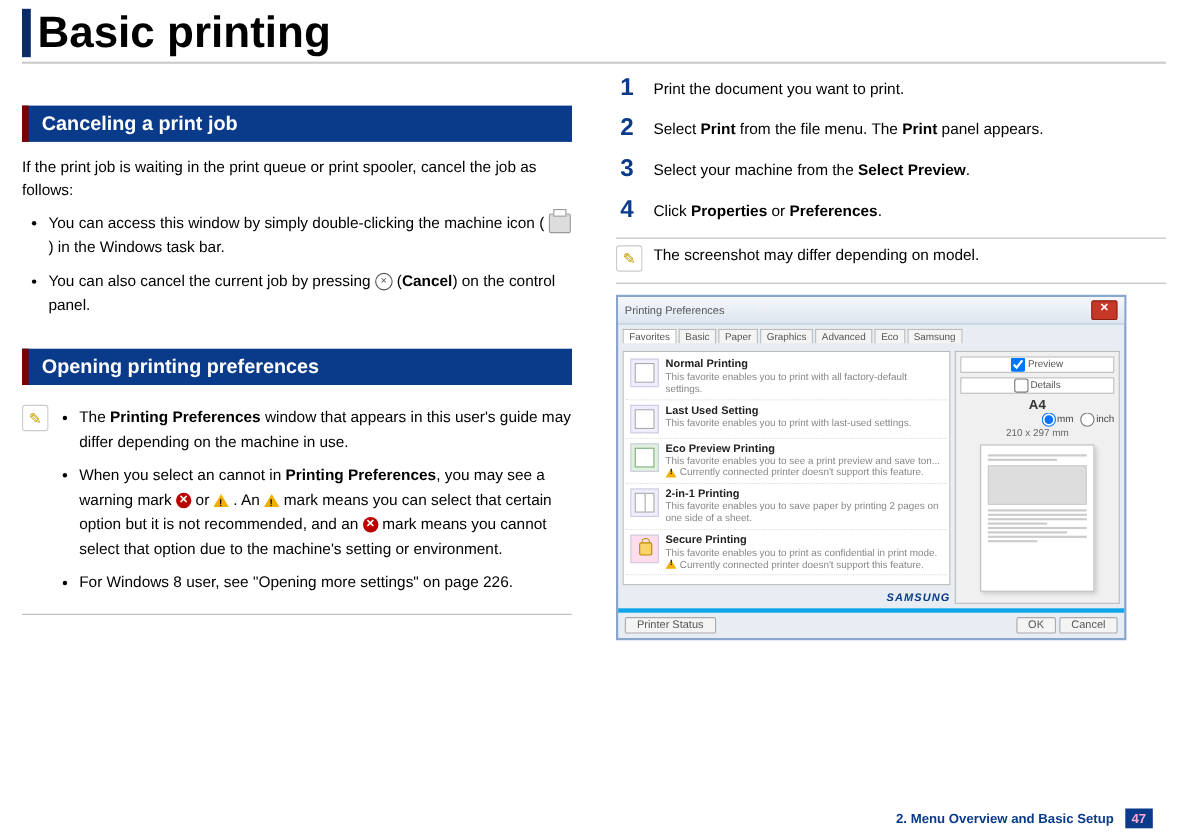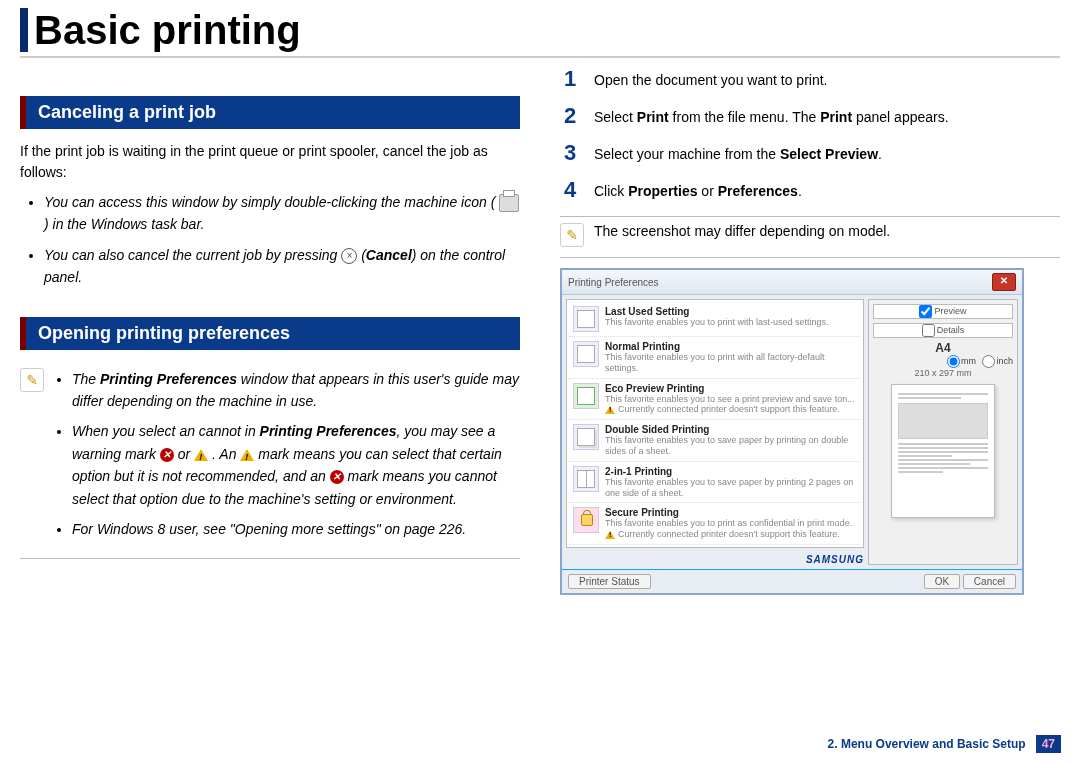--- a/index.html
+++ b/index.html
@@ -39,21 +39,21 @@
   .section-header {
     background: #0a3a8a;
     color: #fff;
     font-weight: bold;
     font-size: 18px;
     padding: 6px 12px;
     border-left: 6px solid #7a0000;
     margin: 28px 0 12px 0;
   }
   p { margin: 8px 0; line-height: 1.5; }
-  ul { margin: 6px 0; padding-left: 24px; font-style: italic; }
+  ul { margin: 6px 0; padding-left: 24px; }
   li { margin-bottom: 8px; line-height: 1.6; }
   .note-box {
     display:flex;
     align-items:flex-start;
     gap:10px;
     padding:6px 0 10px 0;
     border-bottom:1px solid #bbb;
     margin-bottom:10px;
   }
   .note-icon {
@@ -141,23 +141,23 @@
   .preview-tab input{vertical-align:middle;margin:0 2px 0 0;}
   .paper-label{font-size:12px;font-weight:bold;color:#333;}
   .paper-dim{font-size:9px;color:#666;margin-bottom:4px;}
   .unit-row{font-size:9px;text-align:right;color:#444;}
   .unit-row input{vertical-align:middle;margin:0 1px 0 4px;}
   .paper{width:90px;height:120px;background:#fff;border:1px solid #bbb;margin:6px auto;box-shadow:2px 2px 4px rgba(0,0,0,.15);padding:6px;}
   .paper .line{height:2px;background:#ccc;margin:2px 0;}
   .paper .imgph{height:34px;background:#ddd;margin:4px 0;border:1px solid #ccc;}
   .brand{text-align:right;font-size:10px;color:#0a3a8a;font-style:italic;font-weight:bold;margin-top:6px;letter-spacing:1px;}
   .btn{display:inline-block;border:1px solid #aaa;background:#f4f4f4;padding:1px 10px;font-size:10px;border-radius:2px;color:#555;}
-  .dialog-footer{display:flex;justify-content:space-between;align-items:center;padding:4px 6px;border-top:1px solid #0ea5e9;gap:6px;}
+  .dialog-footer{display:flex;justify-content:space-between;align-items:center;padding:4px 6px;border-top:4px solid #0ea5e9;gap:6px;}
   .page-footer{
-    position:absolute;bottom:10px;right:19px;
+    position:absolute;bottom:10px;right:32px;
     font-size:12px;color:#0a3a8a;font-weight:bold;
     display:flex;align-items:center;gap:10px;
   }
   .page-num{background:#0a3a8a;color:#f9a8d4;padding:2px 6px;font-size:12px;}
 </style>
 </head>
 <body>
 
 <h1 class="page-title">Basic printing</h1>
 <hr class="title-rule">
@@ -203,21 +203,21 @@
           <li>For Windows 8 user, see "Opening more settings" on page 226.</li>
         </ul>
       </div>
     </div>
   </div>
 
   <div class="col">
     <ol class="step-list">
       <li class="step-item">
         <div class="step-num">1</div>
-        <div class="step-text">Open the document you want to print.</div>
+        <div class="step-text">Print the document you want to print.</div>
       </li>
       <li class="step-item">
         <div class="step-num">2</div>
         <div class="step-text">
           <span>Select </span><b>Print</b><span> from the file menu. The </span><b>Print</b><span> panel appears.</span>
         </div>
       </li>
       <li class="step-item">
         <div class="step-num">3</div>
         <div class="step-text">
@@ -235,50 +235,54 @@
     <div class="note-box" style="border-top:1px solid #bbb;">
       <div class="note-icon">✎</div>
       <div class="note-content">The screenshot may differ depending on model.</div>
     </div>
 
     <div class="dialog">
       <div class="dialog-titlebar">
         <span>Printing Preferences</span>
         <span class="dialog-close">✕</span>
       </div>
+      <div style="padding:4px 4px 0 4px;">
+        <div class="tabs">
+          <span class="tab active">Favorites</span>
+          <span class="tab">Basic</span>
+          <span class="tab">Paper</span>
+          <span class="tab">Graphics</span>
+          <span class="tab">Advanced</span>
+          <span class="tab">Eco</span>
+          <span class="tab">Samsung</span>
+        </div>
+      </div>
       <div class="dialog-body">
         <div style="flex:1;display:flex;flex-direction:column;">
           <div class="fav-list" id="fav-list">
               <div class="fav-item">
+                <div class="fav-thumb thumb-normal"></div>
+                <div class="fav-text">
+                  <div class="fav-title">Normal Printing</div>
+                  <div class="fav-desc">This favorite enables you to print with all factory-default settings.</div>
+                </div>
+              </div>
+              <div class="fav-item">
                 <div class="fav-thumb thumb-used"></div>
                 <div class="fav-text">
                   <div class="fav-title">Last Used Setting</div>
                   <div class="fav-desc">This favorite enables you to print with last-used settings.</div>
-                </div>
-              </div>
-              <div class="fav-item">
-                <div class="fav-thumb thumb-normal"></div>
-                <div class="fav-text">
-                  <div class="fav-title">Normal Printing</div>
-                  <div class="fav-desc">This favorite enables you to print with all factory-default settings.</div>
                 </div>
               </div>
               <div class="fav-item">
                 <div class="fav-thumb thumb-eco"></div>
                 <div class="fav-text">
                   <div class="fav-title">Eco Preview Printing</div>
                   <div class="fav-desc">This favorite enables you to see a print preview and save ton...</div>
                   <div class="fav-desc"><span class="fav-warn"></span>Currently connected printer doesn't support this feature.</div>
-                </div>
-              </div>
-              <div class="fav-item">
-                <div class="fav-thumb thumb-double"></div>
-                <div class="fav-text">
-                  <div class="fav-title">Double Sided Printing</div>
-                  <div class="fav-desc">This favorite enables you to save paper by printing on double sides of a sheet.</div>
                 </div>
               </div>
               <div class="fav-item">
                 <div class="fav-thumb thumb-2in1"></div>
                 <div class="fav-text">
                   <div class="fav-title">2-in-1 Printing</div>
                   <div class="fav-desc">This favorite enables you to save paper by printing 2 pages on one side of a sheet.</div>
                 </div>
               </div>
               <div class="fav-item">

